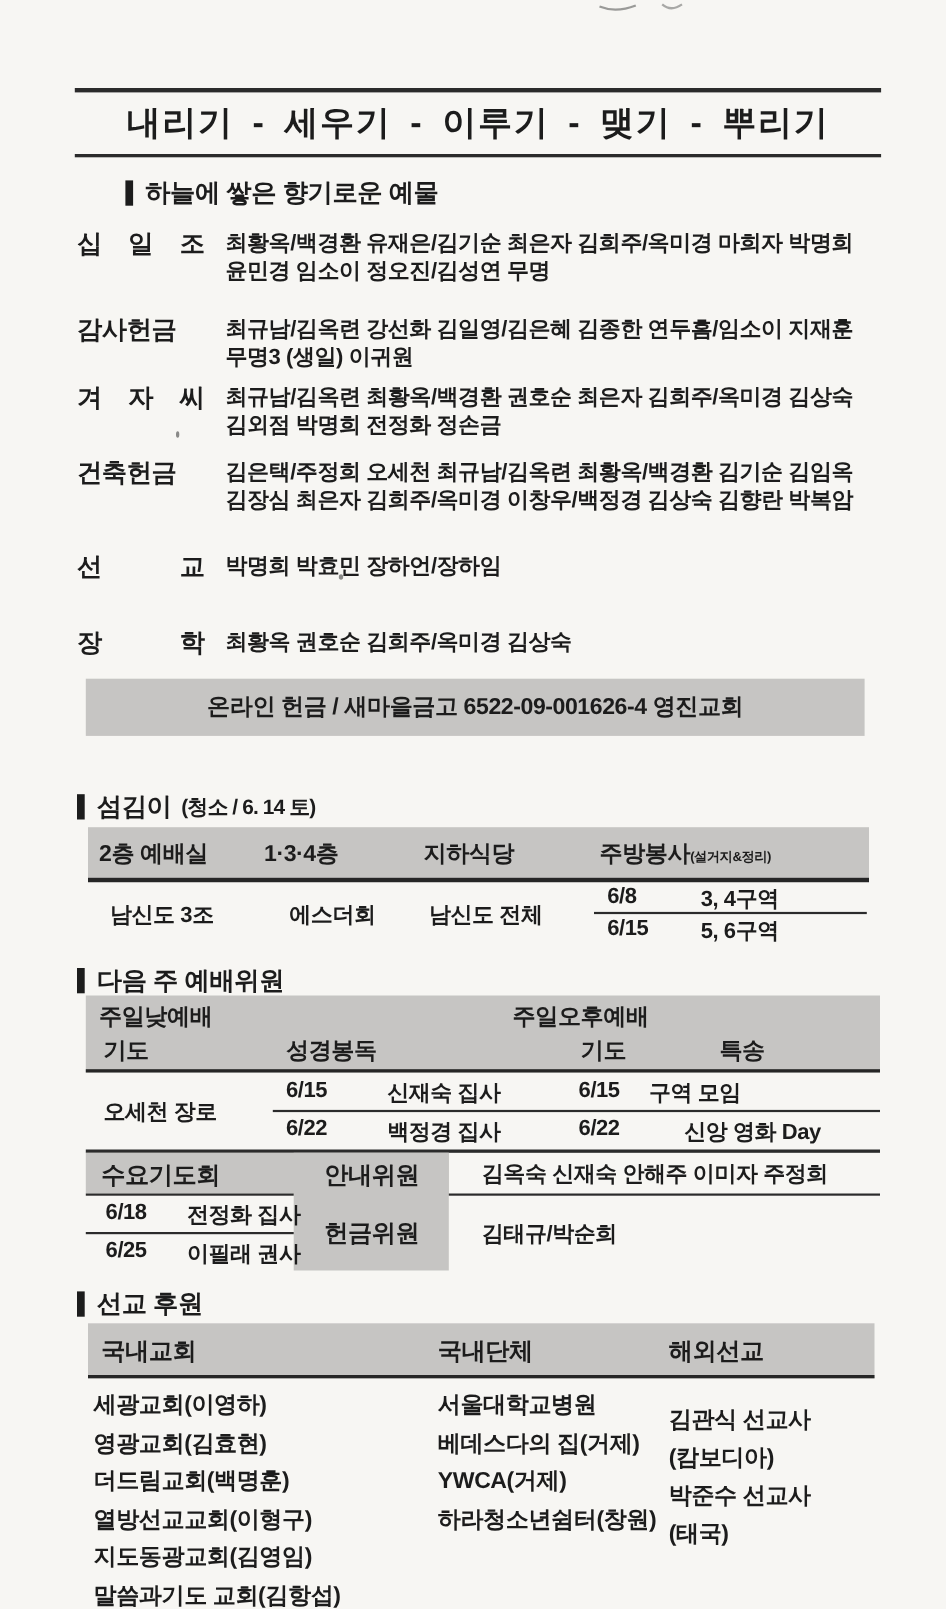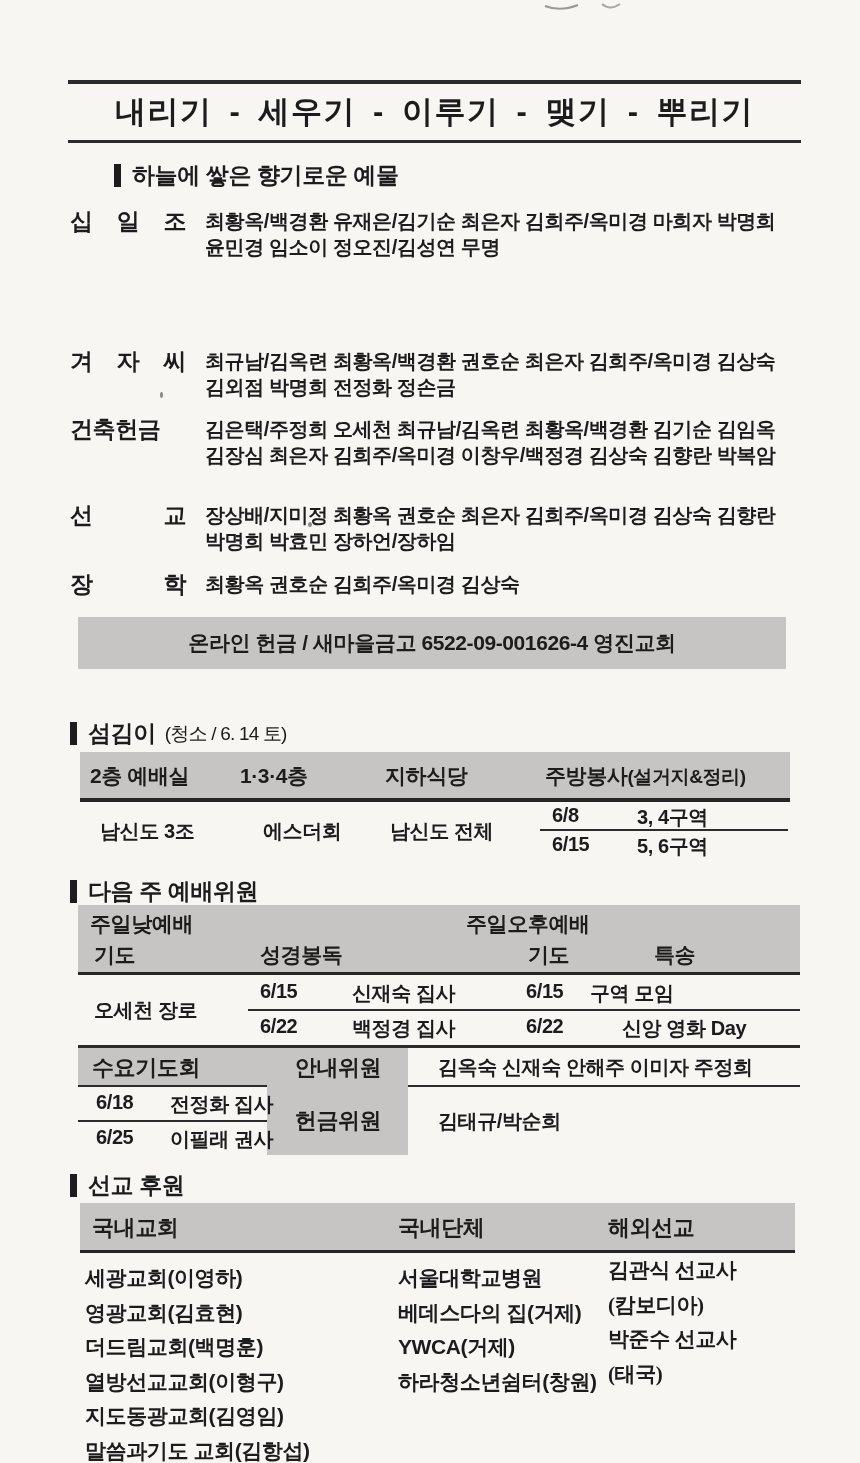--- a/index.html
+++ b/index.html
@@ -10,21 +10,21 @@
     letter-spacing:-0.4px;
   }
   .rule{position:absolute;left:68px;width:733px;background:#2b2b2b;}
   .slogan{
     position:absolute;left:68px;top:88px;width:733px;height:48px;
     text-align:center;line-height:48px;font-size:31px;font-weight:700;
     letter-spacing:1.5px;word-spacing:7px;
   }
   .sec-title{position:absolute;left:70px;display:flex;align-items:center;font-size:23px;font-weight:800;}
   .sec-bar{width:7px;height:23px;background:#1c1c1c;margin-right:11px;}
-  .sec-sub{font-size:19px;font-weight:400;margin-left:9px;letter-spacing:-0.8px;}
+  .sec-sub{font-size:19px;font-weight:700;margin-left:9px;letter-spacing:-0.8px;}
   .off-row{position:absolute;left:70px;display:flex;align-items:flex-start;}
   .off-label{
     width:116px;flex:0 0 116px;font-size:23px;font-weight:800;line-height:27px;
     text-align:justify;text-align-last:justify;
   }
   .off-lines{margin-left:19px;font-size:20px;font-weight:600;line-height:26px;white-space:nowrap;}
   .graybar{
     position:absolute;left:78px;top:617px;width:708px;height:52px;background:#c6c5c3;
     text-align:center;line-height:52px;font-size:21px;font-weight:700;
   }
@@ -61,41 +61,47 @@
   </div>
 
   <div class="off-row" style="top:208px;">
     <div class="off-label">십 일 조</div>
     <div class="off-lines">
       <div>최황옥/백경환 유재은/김기순 최은자 김희주/옥미경 마희자 박명희</div>
       <div>윤민경 임소이 정오진/김성연 무명</div>
     </div>
   </div>
 
+  <div class="off-row" style="top:286px;">
+    <div class="off-label">감사헌금</div>
+    <div class="off-lines">
+      <div>최규남/김옥련 강선화 김일영/김은혜 김종한 연두흠/임소이 지재훈</div>
+      <div>무명3 (생일) 이귀원</div>
+    </div>
+  </div>
 
   <div class="off-row" style="top:348px;">
     <div class="off-label">겨 자 씨</div>
     <div class="off-lines">
       <div>최규남/김옥련 최황옥/백경환 권호순 최은자 김희주/옥미경 김상숙</div>
       <div>김외점 박명희 전정화 정손금</div>
     </div>
   </div>
 
   <div class="off-row" style="top:416px;">
     <div class="off-label">건축헌금</div>
     <div class="off-lines">
       <div>김은택/주정희 오세천 최규남/김옥련 최황옥/백경환 김기순 김임옥</div>
       <div>김장심 최은자 김희주/옥미경 이창우/백정경 김상숙 김향란 박복암</div>
     </div>
   </div>
 
   <div class="off-row" style="top:502px;">
     <div class="off-label">선 교</div>
     <div class="off-lines">
-      <div>장상배/지미정 최황옥 권호순 최은자 김희주/옥미경 김상숙 김향란</div>
       <div>박명희 박효민 장하언/장하임</div>
     </div>
   </div>
 
   <div class="off-row" style="top:571px;">
     <div class="off-label">장 학</div>
     <div class="off-lines">
       <div>최황옥 권호순 김희주/옥미경 김상숙</div>
     </div>
   </div>
@@ -107,21 +113,21 @@
     <span>섬김이</span>
     <span class="sec-sub">(청소 / 6. 14 토)</span>
   </div>
 
   <div class="tbl" style="left:80px;top:752px;width:710px;">
     <div class="tblhead" style="height:46px;">
       <div class="cell h21" style="left:10px;top:10px;">2층 예배실</div>
       <div class="cell h21" style="left:160px;top:10px;">1·3·4층</div>
       <div class="cell h21" style="left:305px;top:10px;">지하식당</div>
       <div class="cell" style="left:465px;top:10px;">
-        <span class="h21">주방봉사</span><span style="font-size:19px;font-weight:700;">(설거지&amp;정리)</span>
+        <span class="h21">주방봉사</span><span style="font-size:12px;font-weight:700;">(설거지&amp;정리)</span>
       </div>
     </div>
     <div class="tblbody" style="height:54px;">
       <div class="cell b20" style="left:20px;top:16px;">남신도 3조</div>
       <div class="cell b20" style="left:183px;top:16px;">에스더회</div>
       <div class="cell b20" style="left:310px;top:16px;">남신도 전체</div>
       <div class="cell b20" style="left:472px;top:2px;">6/8</div>
       <div class="cell b20" style="left:557px;top:2px;">3, 4구역</div>
       <div class="hline" style="left:460px;top:27px;width:248px;"></div>
       <div class="cell b20" style="left:472px;top:31px;">6/15</div>
@@ -193,21 +199,21 @@
         <div>열방선교교회(이형구)</div>
         <div>지도동광교회(김영임)</div>
         <div>말씀과기도 교회(김항섭)</div>
       </div>
       <div class="cell b21" style="left:318px;top:8px;line-height:34.5px;white-space:nowrap;">
         <div>서울대학교병원</div>
         <div>베데스다의 집(거제)</div>
         <div>YWCA(거제)</div>
         <div>하라청소년쉼터(창원)</div>
       </div>
-      <div class="cell b21" style="left:528px;top:0;line-height:34.5px;white-space:nowrap;font-family:Liberation Serif, serif;">
+      <div class="cell b21" style="left:528px;top:21px;line-height:34.5px;white-space:nowrap;">
         <div>김관식 선교사</div>
         <div>(캄보디아)</div>
         <div>박준수 선교사</div>
         <div>(태국)</div>
       </div>
     </div>
   </div>
 
   <div class="speck" style="left:160px;top:392px;width:3px;height:6px;"></div>
   <div class="speck" style="left:308px;top:522px;width:4px;height:5px;"></div>

